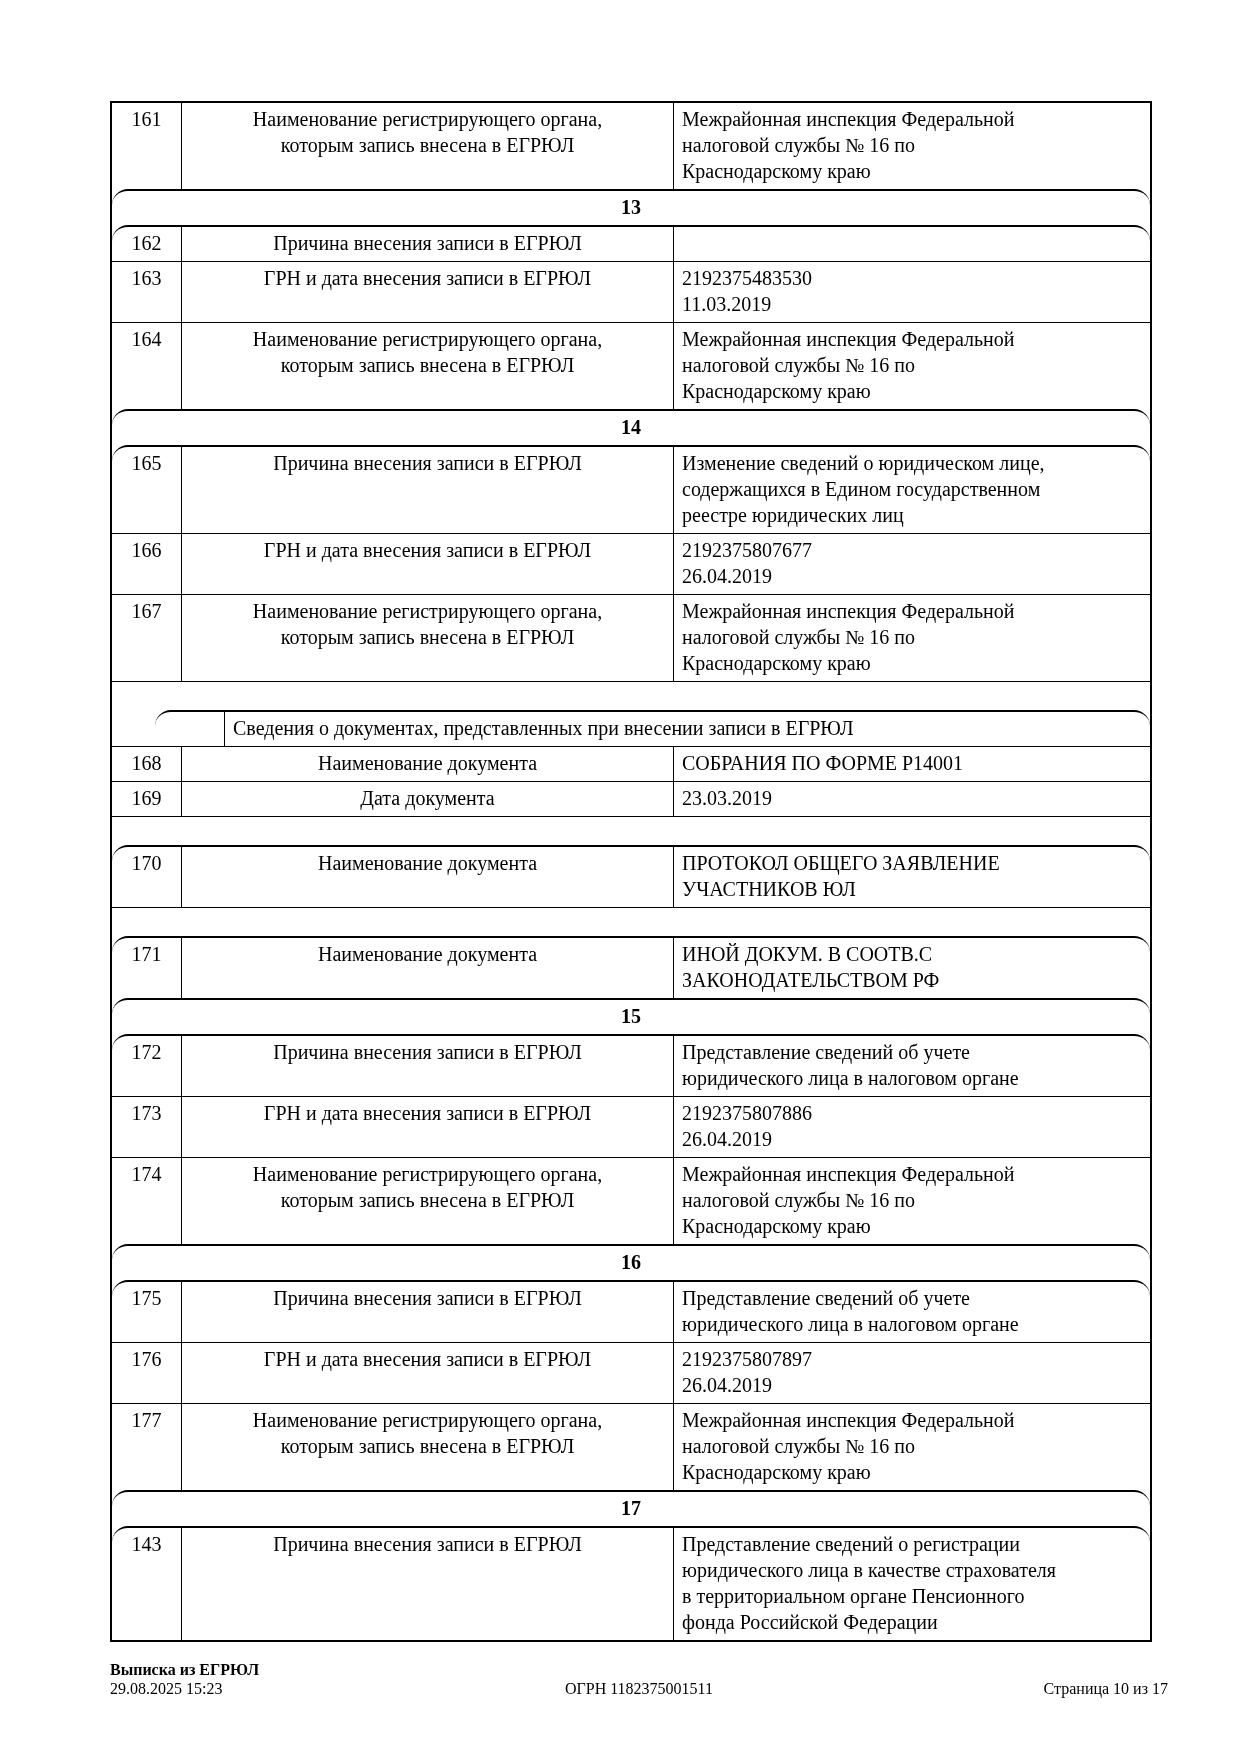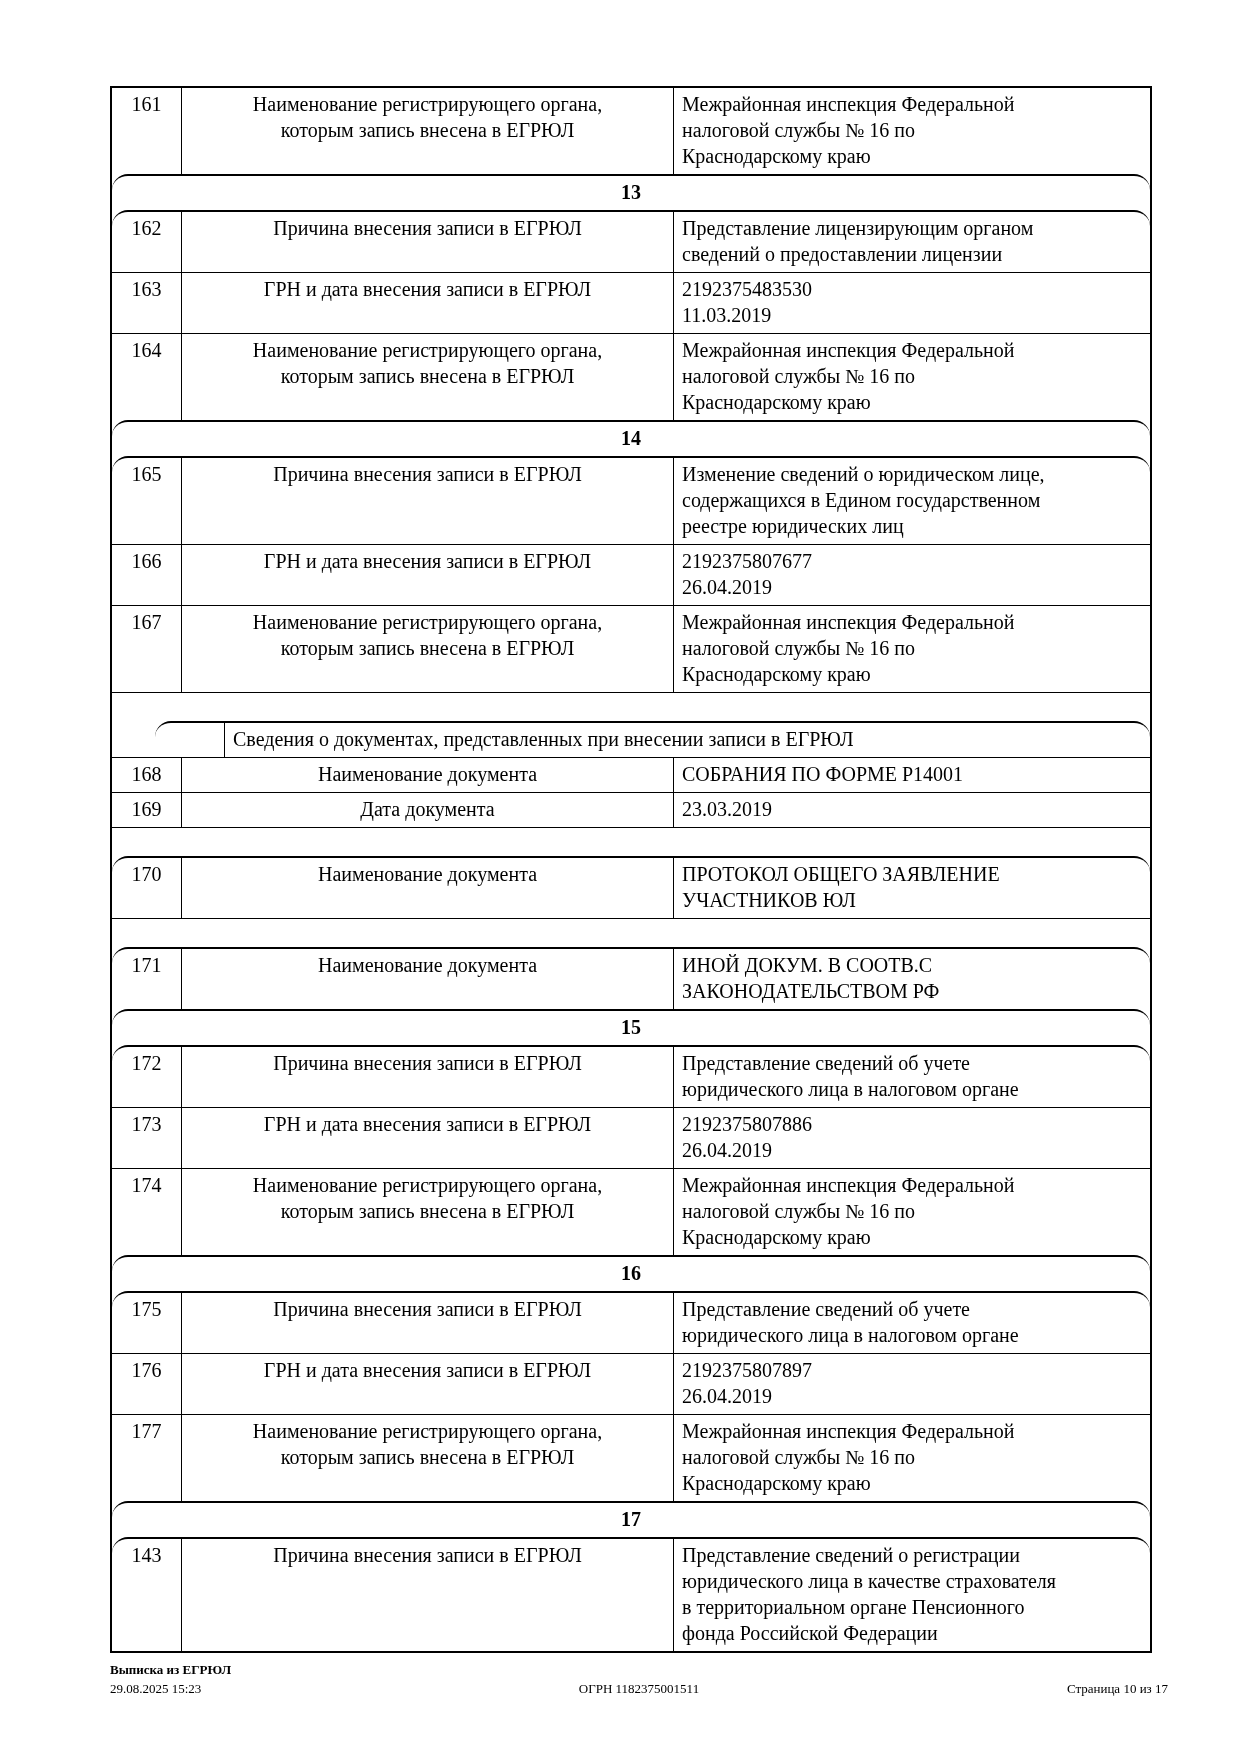--- a/index.html
+++ b/index.html
@@ -8,21 +8,21 @@
     width:1240px;
     height:1755px;
     background:#ffffff;
     font-family:"Liberation Serif", "DejaVu Serif", serif;
     color:#000;
     overflow:hidden;
   }
   .doc-table {
     position:absolute;
     left:110px;
-    top:86px;
+    top:101px;
     width:1042px;
     border:2px solid #000;
     box-sizing:border-box;
     background:#fff;
   }
   .row {
     display:grid;
     grid-template-columns:70px 492px 1fr;
     border-top:1.5px solid #000;
   }
@@ -54,21 +54,21 @@
   }
   .row.subheader-row { grid-template-columns:70px 1fr;margin-left:43px; }
   .row.spacer-row { display:block; height:28px; }
   .footer {
     position:absolute;
     left:110px;
     top:1660px;
     width:1058px;
     display:grid;
     grid-template-columns:1fr 1fr 1fr;
-    font-size:13px;
+    font-size:16px;
     line-height:19px;
   }
   .footer .f-left { text-align:left; }
   .footer .f-left .f-title { font-weight:bold; }
   .footer .f-center { align-self:end; text-align:center; }
   .footer .f-right { align-self:end; text-align:right; }
 </style>
 </head>
 <body>
 
@@ -85,22 +85,20 @@
 Краснодарскому краю</div>
     </div>
 
     <div class="row section-row bt">
       <span>13</span>
     </div>
 
     <div class="row bt">
       <div class="cell num">162</div>
       <div class="cell name">Причина внесения записи в ЕГРЮЛ</div>
-      <div class="cell val">Представление лицензирующим органом
-сведений о предоставлении лицензии</div>
     </div>
 
     <div class="row">
       <div class="cell num">163</div>
       <div class="cell name">ГРН и дата внесения записи в ЕГРЮЛ</div>
       <div class="cell val">2192375483530
 11.03.2019</div>
     </div>
 
     <div class="row">

